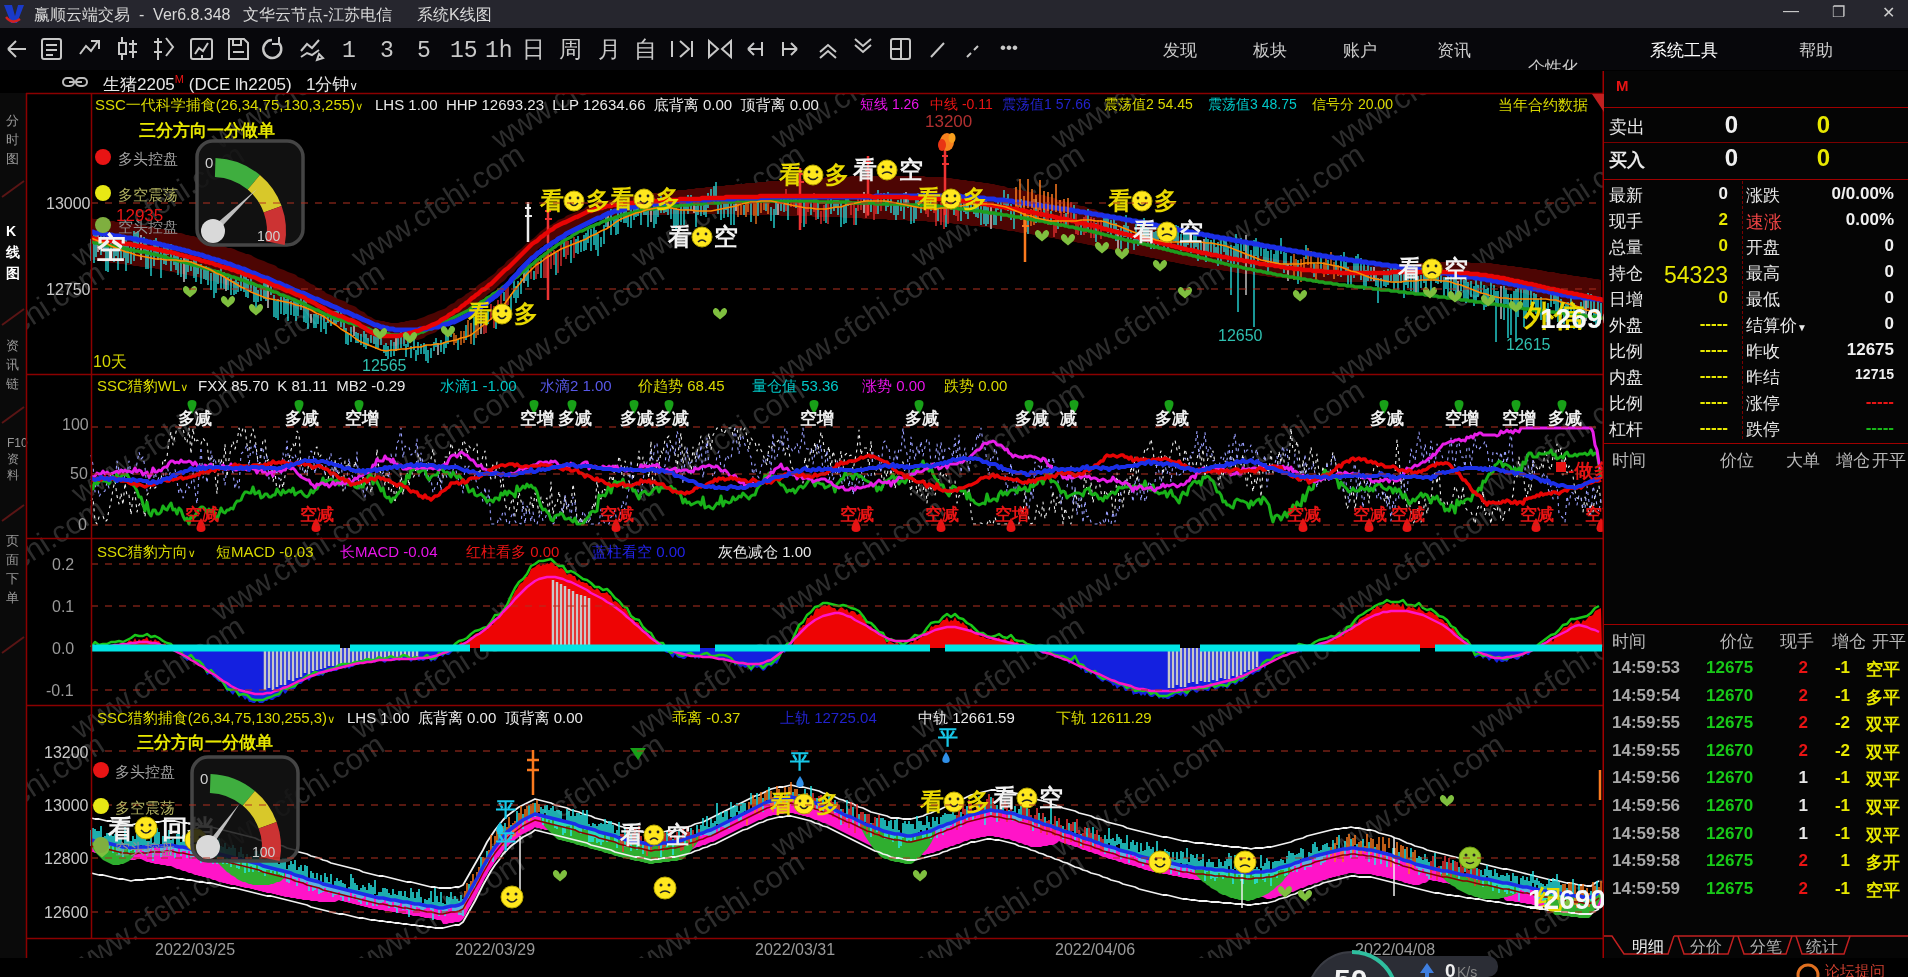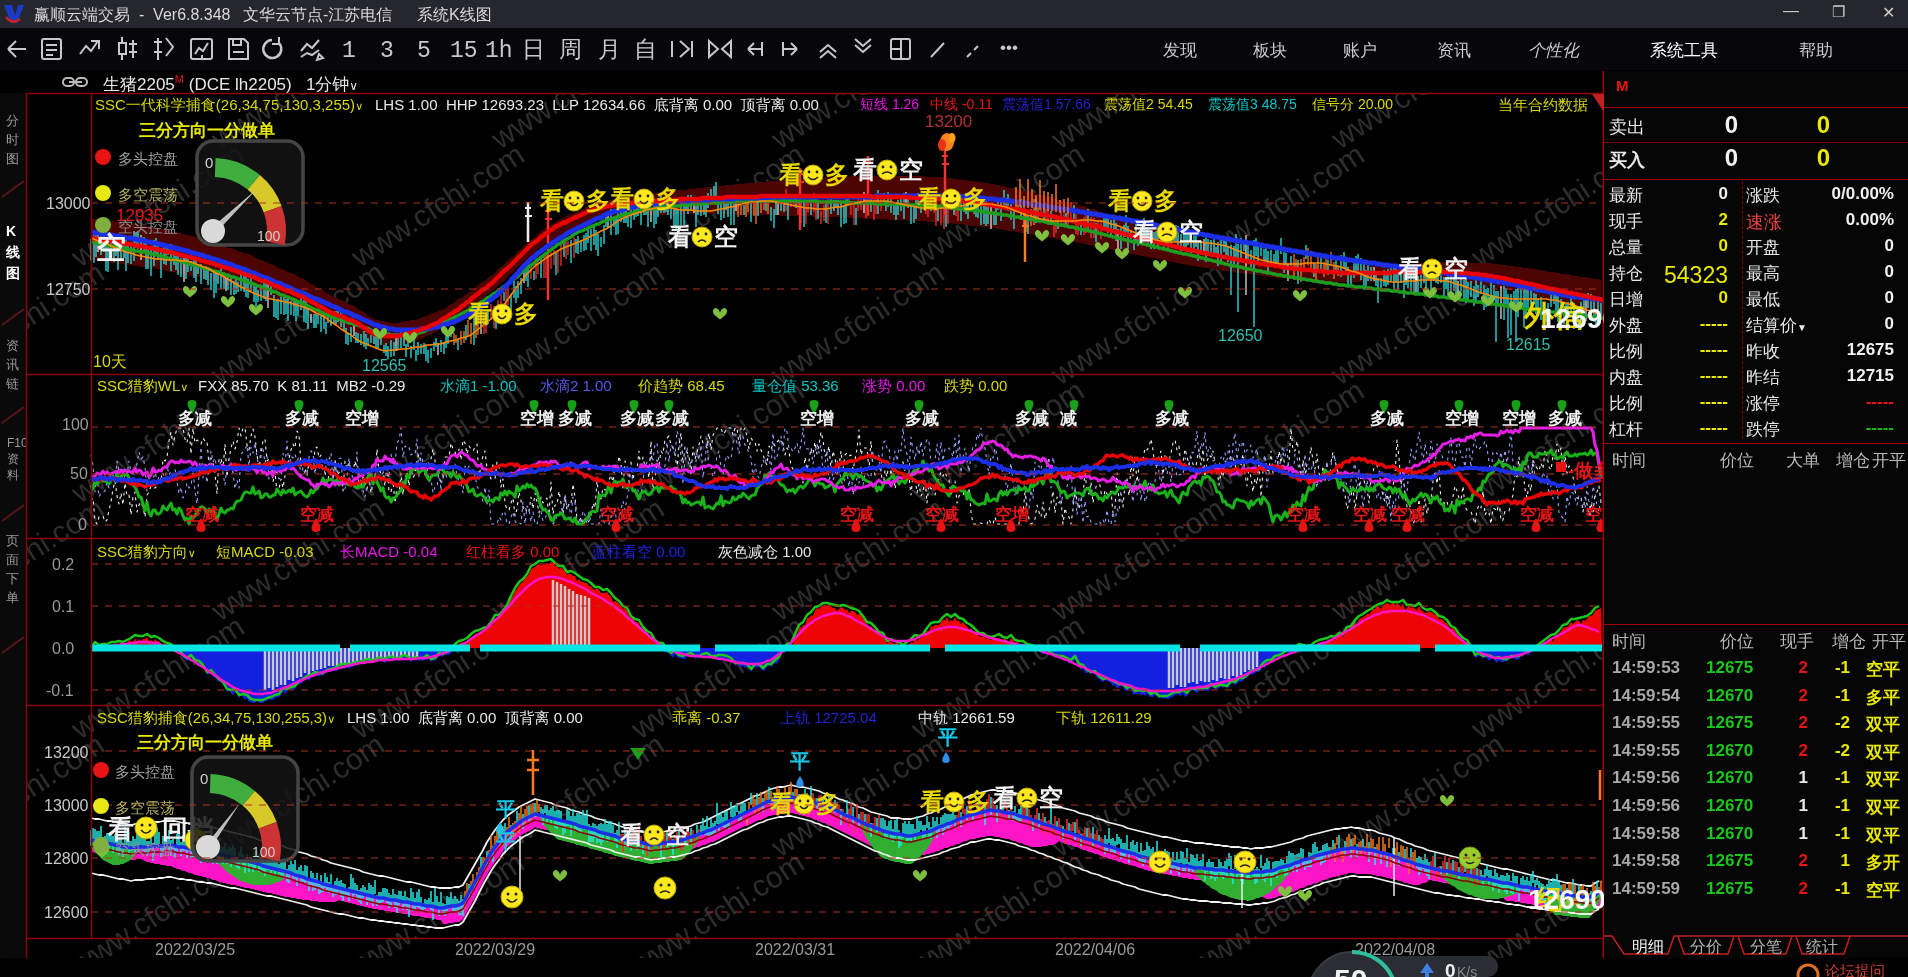--- a/index.html
+++ b/index.html
@@ -57,21 +57,21 @@
         <rect x="891" y="11" width="19" height="20" rx="2" stroke="#c8c8c8" stroke-width="2" fill="none"></rect>
         <path d="M901 11 v20 M891 21 h10" stroke="#c8c8c8" stroke-width="2" fill="none"></path>
         <path d="M931 29 l13 -14" stroke="#c8c8c8" stroke-width="2" fill="none"></path>
         <path d="M967 29 l4 -4 M974 22 l4 -4" stroke="#c8c8c8" stroke-width="2" fill="none"></path>
         <text x="1000" y="25" font-size="17" fill="#c8c8c8" font-family="Liberation Sans">•••</text>
       </svg>
   <span class="lbl" style="left:1163px;top:11px;font-size:17px;color:#ccc;">发现</span>
   <span class="lbl" style="left:1253px;top:11px;font-size:17px;color:#ccc;">板块</span>
   <span class="lbl" style="left:1343px;top:11px;font-size:17px;color:#ccc;">账户</span>
   <span class="lbl" style="left:1437px;top:11px;font-size:17px;color:#ccc;">资讯</span>
-  <span class="lbl" style="left:1528px;top:11px;font-size:17px;color:#ccc;font-style:italic;">个性化</span>
+  <span class="lbl" style="left:1528px;top:28px;font-size:17px;color:#ccc;">个性化</span>
   <span class="lbl" style="left:1650px;top:11px;font-size:17px;color:#ffffff;">系统工具</span>
   <span class="lbl" style="left:1799px;top:11px;font-size:17px;color:#ccc;">帮助</span>
 </div>
 
 <div class="abs" style="left:0;top:70px;width:1604px;height:23px;background:#000;">
   <svg class="abs" style="left:62px;top:5px" width="30" height="14">
         <rect x="1" y="3" width="11" height="8" rx="4" fill="none" stroke="#bbb" stroke-width="2"></rect>
         <rect x="14" y="3" width="11" height="8" rx="4" fill="none" stroke="#bbb" stroke-width="2"></rect>
         <line x1="7" y1="7" x2="20" y2="7" stroke="#bbb" stroke-width="2"></line>
       </svg>
@@ -517,21 +517,21 @@
       <span class="lbl" style="right:180px;top:243px;font-size:17px;color:#e8e800;font-weight:bold;">-----</span>
       <span class="lbl" style="left:142px;top:243px;font-size:17px;color:#e8e8e8;">结算价<span style="font-size:10px">▼</span></span>
       <span class="lbl" style="right:14px;top:243px;font-size:17px;color:#f0f0f0;font-weight:bold;">0</span>
       <span class="lbl" style="left:5px;top:269px;font-size:17px;color:#e8e8e8;">比例</span>
       <span class="lbl" style="right:180px;top:269px;font-size:17px;color:#e8e800;font-weight:bold;">-----</span>
       <span class="lbl" style="left:142px;top:269px;font-size:17px;color:#e8e8e8;">昨收</span>
       <span class="lbl" style="right:14px;top:269px;font-size:17px;color:#f0f0f0;font-weight:bold;">12675</span>
       <span class="lbl" style="left:5px;top:295px;font-size:17px;color:#e8e8e8;">内盘</span>
       <span class="lbl" style="right:180px;top:295px;font-size:17px;color:#e8e800;font-weight:bold;">-----</span>
       <span class="lbl" style="left:142px;top:295px;font-size:17px;color:#e8e8e8;">昨结</span>
-      <span class="lbl" style="right:14px;top:295px;font-size:17px;color:#f0f0f0;font-weight:bold;">12715</span>
+      <span class="lbl" style="right:14px;top:295px;font-size:14px;color:#f0f0f0;font-weight:bold;">12715</span>
       <span class="lbl" style="left:5px;top:321px;font-size:17px;color:#e8e8e8;">比例</span>
       <span class="lbl" style="right:180px;top:321px;font-size:17px;color:#e8e800;font-weight:bold;">-----</span>
       <span class="lbl" style="left:142px;top:321px;font-size:17px;color:#e8e8e8;">涨停</span>
       <span class="lbl" style="right:14px;top:321px;font-size:17px;color:#e81414;font-weight:bold;">-----</span>
       <span class="lbl" style="left:5px;top:347px;font-size:17px;color:#e8e8e8;">杠杆</span>
       <span class="lbl" style="right:180px;top:347px;font-size:17px;color:#e8e800;font-weight:bold;">-----</span>
       <span class="lbl" style="left:142px;top:347px;font-size:17px;color:#e8e8e8;">跌停</span>
       <span class="lbl" style="right:14px;top:347px;font-size:17px;color:#18b818;font-weight:bold;">-----</span>
       <div class="abs" style="left:138px;top:110px;height:258px;border-left:1px dashed #7a0000;"></div>
       <div class="abs" style="left:0;top:372px;width:304px;border-top:1px solid #a00000;"></div>

